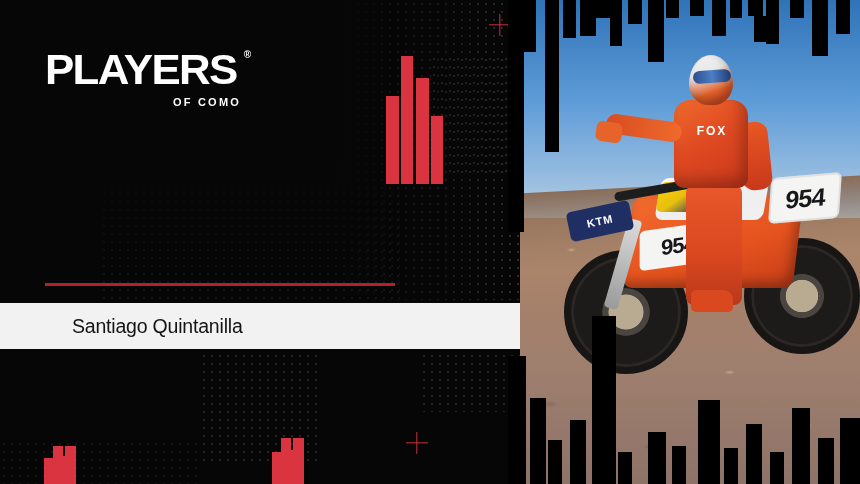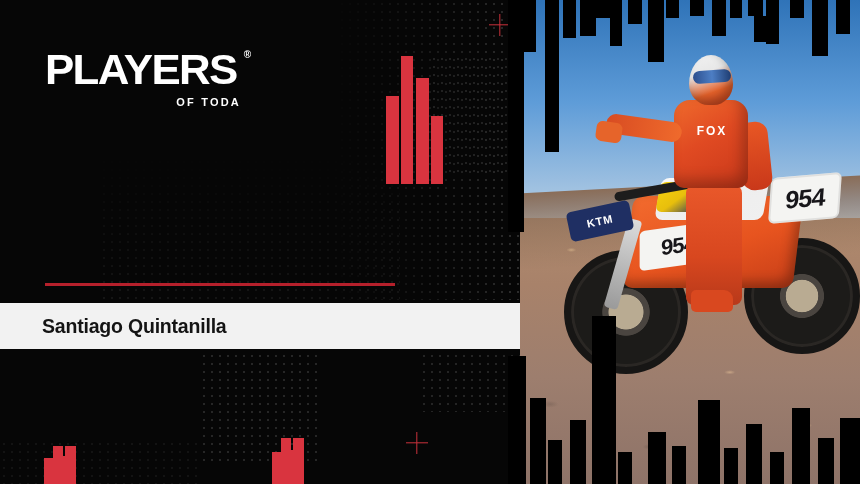--- a/index.html
+++ b/index.html
@@ -113,23 +113,23 @@
     background:#b5202b;z-index:6;
   }
 
   
   .byline{
     position:absolute;left:0;top:303px;width:520px;height:46px;
     background:#f2f2f2;z-index:7;
     display:flex;align-items:center;
   }
   .byline-text{
-    margin-left:42px;
+    margin-left:72px;
     color:#141414;
-    font-weight:700;
+    font-weight:400;
     font-size:19.5px;
     letter-spacing:-0.2px;
     white-space:nowrap;
   }
 
   
   .photo{
     position:absolute;left:508px;top:0;width:352px;height:484px;
     overflow:hidden;z-index:1;background:#6fa8dc;
   }
@@ -378,21 +378,21 @@
       <i class="v"></i>
     </div>
   <div class="plus plus-b">
       <i class="h"></i>
       <i class="v"></i>
     </div>
 
   <div class="logo">
     <span class="logo-main">PLAYERS</span>
     <span class="logo-reg">®</span>
-    <span class="logo-sub">OF TODA</span>
+    <span class="logo-sub">OF COMO</span>
   </div>
 
 
   <div class="rule"></div>
 
   <div class="byline">
     <span class="byline-text">Santiago Quintanilla</span>
   </div>
 
 </div>

